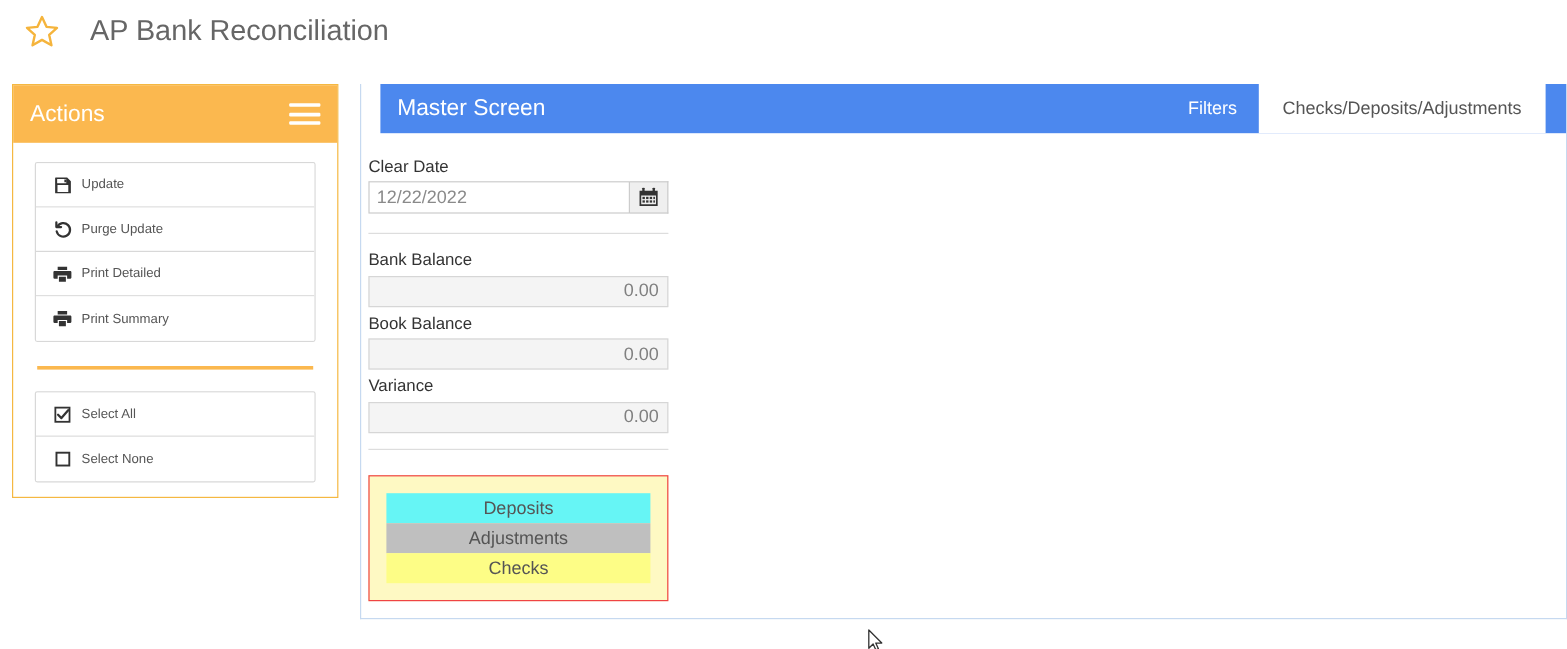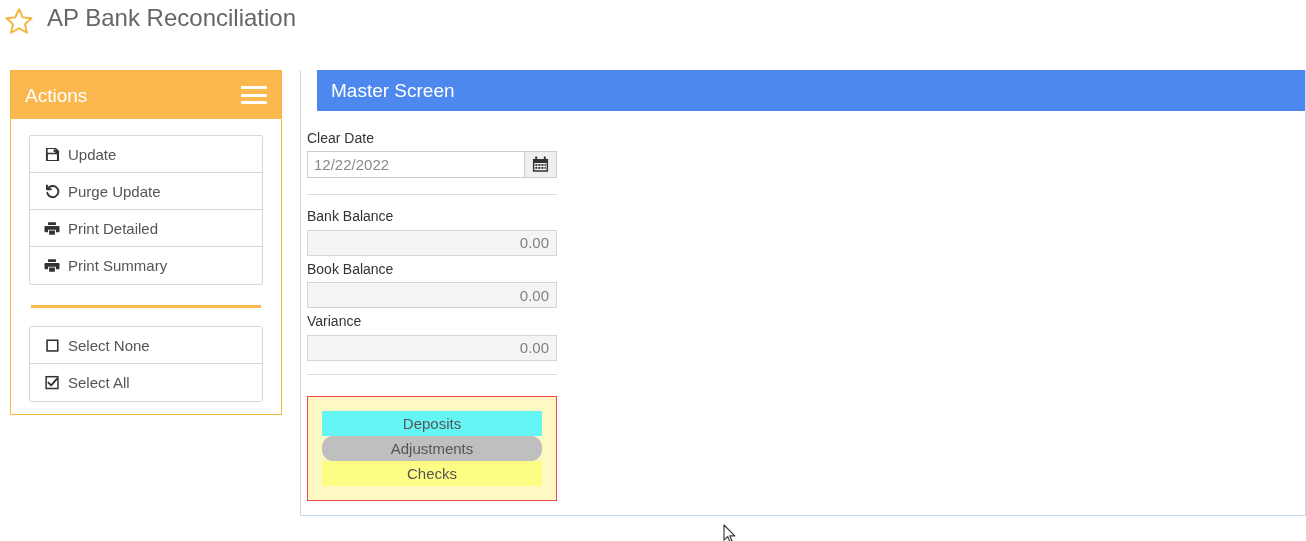--- a/index.html
+++ b/index.html
@@ -13,26 +13,26 @@
     font-family: "Liberation Sans", sans-serif;
     font-size: 15px;
     color: #555555;
     overflow: hidden;
     position: relative;
   }
 
   
   .page-title-bar {
     position: absolute;
-    left: 4px;
+    left: 20px;
     top: 6px;
     height: 40px;
     display: flex;
-    align-items: flex-start;
-    gap: 13px;
+    align-items: center;
+    gap: 25px;
   }
   .star-icon { width: 30px; height: 30px; display: block; }
   .page-title-text {
     font-size: 24px;
     color: #666666;
     font-weight: 400;
     line-height: 1;
     letter-spacing: 0px;
   }
 
@@ -82,21 +82,21 @@
     border-radius: 2px;
     background: #ffffff;
     overflow: hidden;
   }
   .btn-item {
     height: 37px;
     display: flex;
     align-items: center;
     padding-left: 13px;
     border-bottom: 1px solid #d8d8d8;
-    font-size: 15px;
+    font-size: 11px;
     color: #555555;
     cursor: pointer;
     background: #ffffff;
     box-sizing: border-box;
   }
   .btn-item:last-child { border-bottom: none; }
   .btn-item .gi {
     width: 18px;
     height: 16px;
     margin-right: 7px;
@@ -239,21 +239,21 @@
   }
   .legend-row {
     height: 25px;
     display: flex;
     align-items: center;
     justify-content: center;
     font-size: 15px;
     color: #555555;
   }
   .legend-row.deposits { background: #66f5f5; }
-  .legend-row.adjustments { background: #bfbfbf; border-radius: 11px; }
+  .legend-row.adjustments { background: #bfbfbf; }
   .legend-row.checks { background: #fdfd86; }
 
   
   .cursor-arrow {
     position: absolute;
     left: 723px;
     top: 524px;
     width: 14px;
     height: 20px;
     pointer-events: none;
@@ -324,45 +324,53 @@
 
     </div>
 
     <div class="actions-divider"></div>
 
     <div class="btn-group">
 
       <div class="btn-item">
         <span class="gi">
           <svg width="15" height="15" viewBox="0 0 16 16" fill="none">
-            <rect x="2.2" y="2.4" width="11.4" height="11.4" stroke="#333333" stroke-width="1.7"></rect>
-          </svg>
-        </span>
-        <span>Select None</span>
-      </div>
-
-      <div class="btn-item">
-        <span class="gi">
-          <svg width="15" height="15" viewBox="0 0 16 16" fill="none">
             <rect x="1.2" y="1.8" width="12.6" height="12.6" stroke="#333333" stroke-width="1.6"></rect>
             <path d="M3.6 8.1l3 3 6-7" stroke="#333333" stroke-width="2" stroke-linecap="round" stroke-linejoin="round"></path>
           </svg>
         </span>
         <span>Select All</span>
       </div>
 
+      <div class="btn-item">
+        <span class="gi">
+          <svg width="15" height="15" viewBox="0 0 16 16" fill="none">
+            <rect x="2.2" y="2.4" width="11.4" height="11.4" stroke="#333333" stroke-width="1.7"></rect>
+          </svg>
+        </span>
+        <span>Select None</span>
+      </div>
+
     </div>
 
   </div>
 </div>
 
 <div class="main-panel">
 
   <div class="main-header">
     <span class="main-header-title">Master Screen</span>
+    <div class="tab-strip">
+      <div class="tab">
+        <span>Filters</span>
+      </div>
+      <div class="tab active">
+        <span>Checks/Deposits/Adjustments</span>
+      </div>
+    </div>
   </div>
 
   <div class="main-body">
 
     <div class="field-block" style="">
       <div class="field-label">Clear Date</div>
       <div class="input-row">
         <input class="text-input" type="text" value="12/22/2022" style="">
         <span class="cal-btn">
           <svg width="17" height="17" viewBox="0 0 18 18" fill="#333333">

